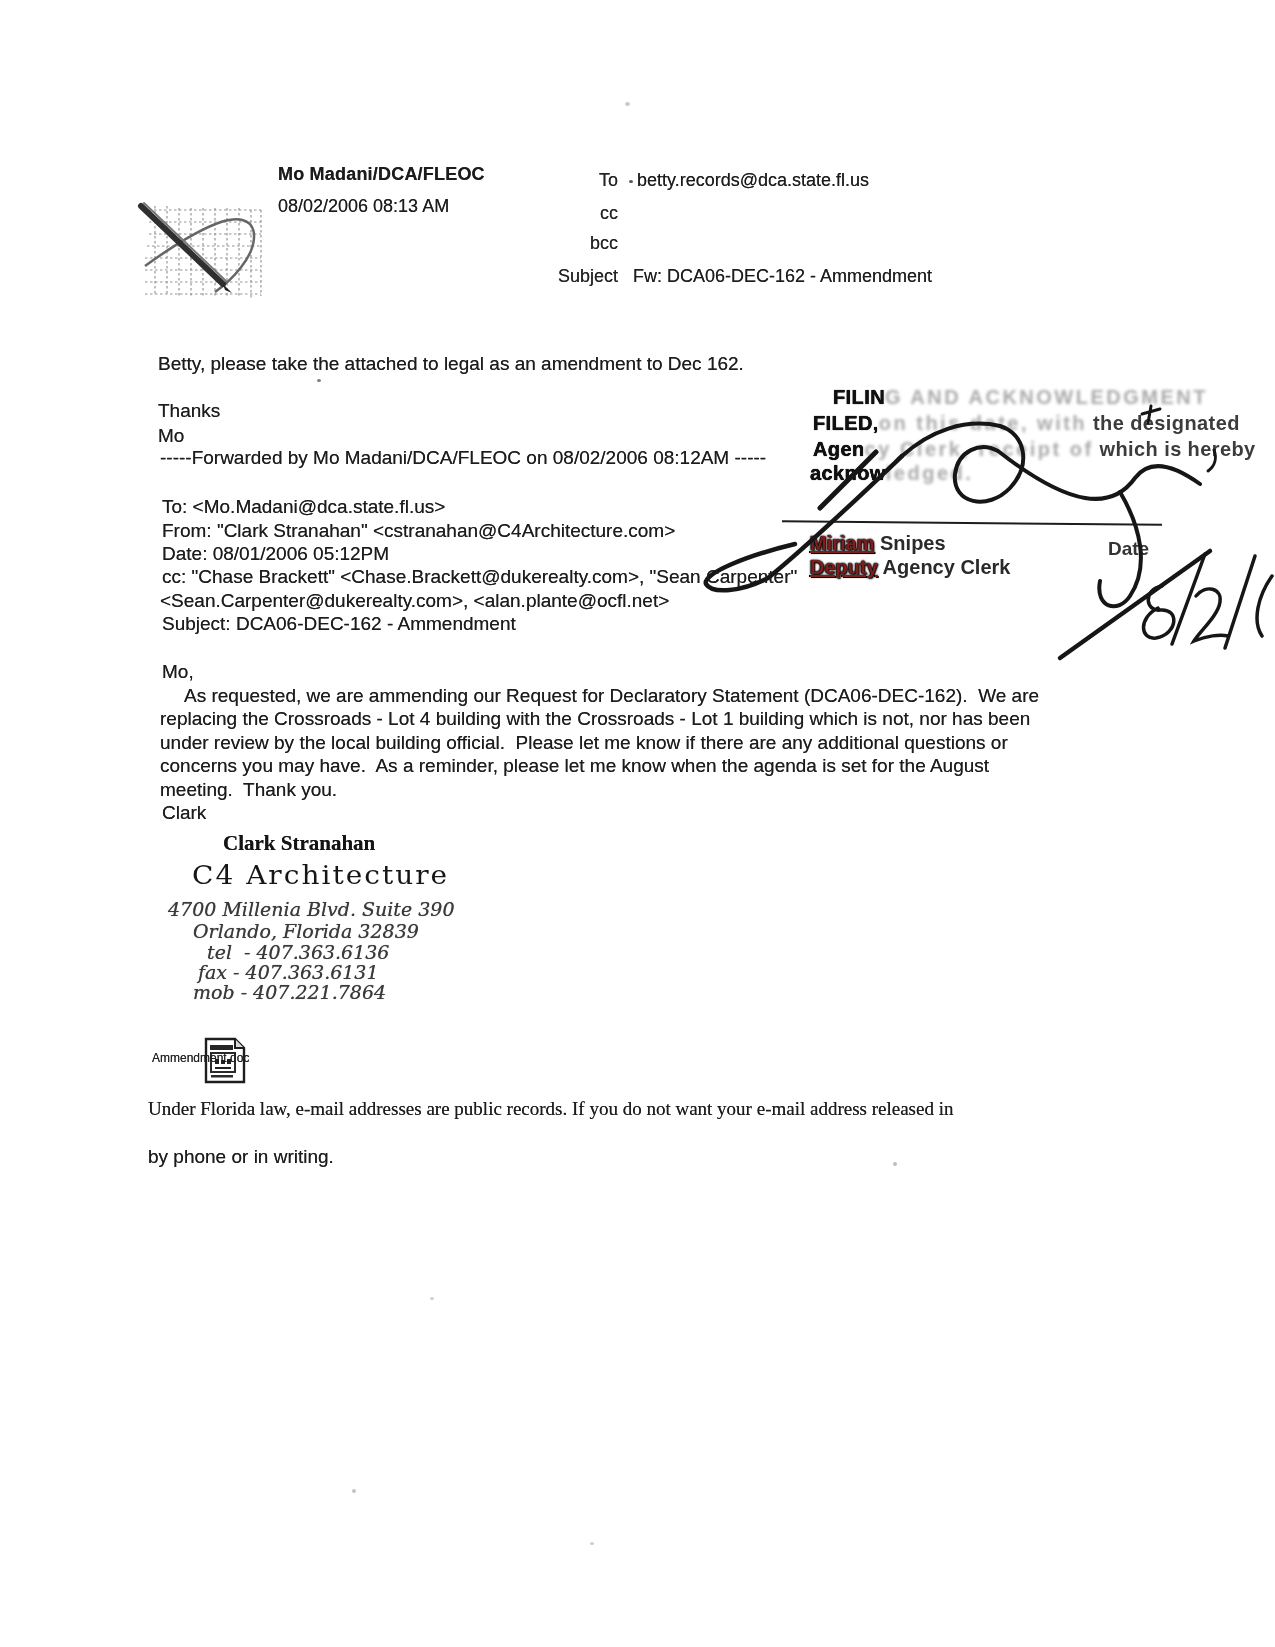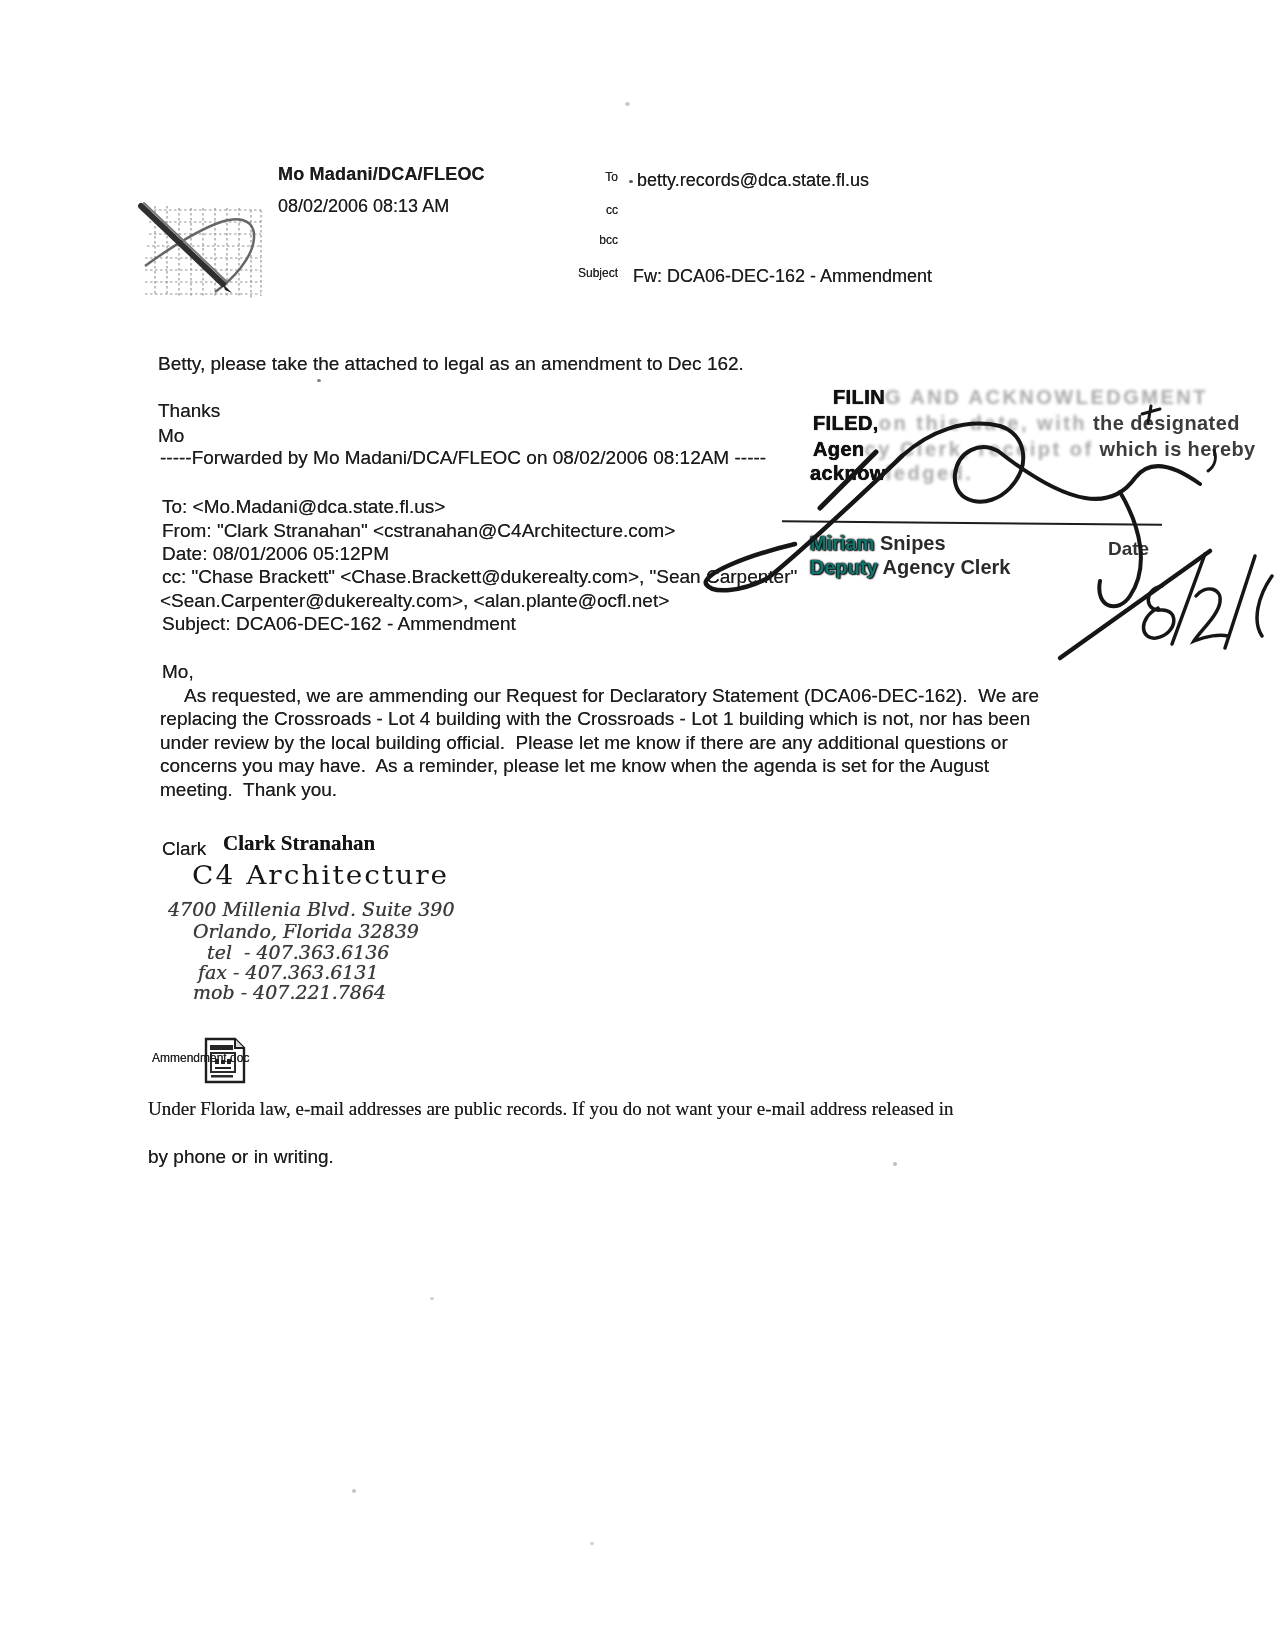--- a/index.html
+++ b/index.html
@@ -3,31 +3,31 @@
 <meta charset="utf-8">
 <style>
   html,body{margin:0;padding:0;background:#fff;}
   .page{position:relative;width:1275px;height:1647px;background:#ffffff;overflow:hidden;
         font-family:"Liberation Sans",sans-serif;color:#1c1c1c;}
   .abs{position:absolute;white-space:pre;}
   .scan{text-shadow:0 0 .6px rgba(20,20,20,.75);}
   
   .sender{font-size:18px;font-weight:bold;letter-spacing:.2px;}
   .dtime{font-size:18px;}
-  .hlabel{font-size:12px;width:60px;text-align:right;color:#222;}
+  .hlabel{font-size:18px;width:60px;text-align:right;color:#222;}
   .hval{font-size:18px;}
   
   .t19{font-size:19px;}
   
   .stampline{font-size:20px;font-weight:bold;letter-spacing:.4px;color:#181818;
              font-family:"Liberation Sans",sans-serif;transform:scaleY(1.04);}
   .st-strong{color:#101010;text-shadow:0 0 1px #000,0 0 .5px #000;}
   .st-faint{color:#8d8d8d;opacity:.75;filter:blur(1.6px);letter-spacing:2.5px;}
   .st-mid{color:#3c3c3c;filter:blur(.4px);}
-  .smudge{color:#0f766e;text-shadow:0 0 2px #000,1px 1px 1.5px #000,-1px 0 1.5px #000;}
+  .smudge{color:#7f1d1d;text-shadow:0 0 2px #000,1px 1px 1.5px #000,-1px 0 1.5px #000;text-decoration:underline;}
   .clerk{font-size:20px;font-weight:bold;color:#2a2a2a;filter:blur(.3px);}
   .datelabel{font-size:19px;font-weight:bold;color:#333;filter:blur(.3px);}
   .sigrule{position:absolute;background:#1d1d1d;height:2px;transform:rotate(.5deg);}
   
   .signame{font-family:"Liberation Serif",serif;font-size:21px;font-weight:bold;color:#141414;}
   .siglogo{font-family:"DejaVu Serif",serif;font-size:28px;color:#161616;letter-spacing:2px;
            transform:scaleY(.95);}
   .sigaddr{font-family:"DejaVu Serif",serif;font-style:italic;font-size:19px;color:#3a3a3a;
            text-shadow:0 0 .7px rgba(40,40,40,.8);}
   .attachlabel{font-size:12px;color:#222;}
@@ -114,21 +114,21 @@
   <div class="abs t19 scan" style="left:162px;top:566px;">cc: "Chase Brackett" &lt;Chase.Brackett@dukerealty.com&gt;, "Sean Carpenter"</div>
   <div class="abs t19 scan" style="left:160px;top:590px;">&lt;Sean.Carpenter@dukerealty.com&gt;, &lt;alan.plante@ocfl.net&gt;</div>
   <div class="abs t19 scan" style="left:162px;top:613px;">Subject: DCA06-DEC-162 - Ammendment</div>
 
   <div class="abs t19 scan" style="left:162px;top:661px;">Mo,</div>
   <div class="abs t19 scan" style="left:184px;top:685px;">As requested, we are ammending our Request for Declaratory Statement (DCA06-DEC-162).  We are</div>
   <div class="abs t19 scan" style="left:160px;top:708px;">replacing the Crossroads - Lot 4 building with the Crossroads - Lot 1 building which is not, nor has been</div>
   <div class="abs t19 scan" style="left:160px;top:732px;">under review by the local building official.  Please let me know if there are any additional questions or</div>
   <div class="abs t19 scan" style="left:160px;top:755px;">concerns you may have.  As a reminder, please let me know when the agenda is set for the August</div>
   <div class="abs t19 scan" style="left:160px;top:779px;">meeting.  Thank you.</div>
-  <div class="abs t19 scan" style="left:162px;top:802px;margin-top:36px;">Clark</div>
+  <div class="abs t19 scan" style="left:162px;top:802px;">Clark</div>
 
   <div class="abs signame scan" style="left:223px;top:831px;">Clark Stranahan</div>
   <div class="abs siglogo" style="left:192px;top:858px;">C4 Architecture</div>
   <div class="abs sigaddr" style="left:168px;top:898px;">4700 Millenia Blvd. Suite 390</div>
   <div class="abs sigaddr" style="left:193px;top:920px;">Orlando, Florida 32839</div>
   <div class="abs sigaddr" style="left:207px;top:941px;">tel  - 407.363.6136</div>
   <div class="abs sigaddr" style="left:198px;top:961px;">fax - 407.363.6131</div>
   <div class="abs sigaddr" style="left:193px;top:981px;">mob - 407.221.7864</div>
 
   <div class="abs" style="left:203px;top:1001px;">

